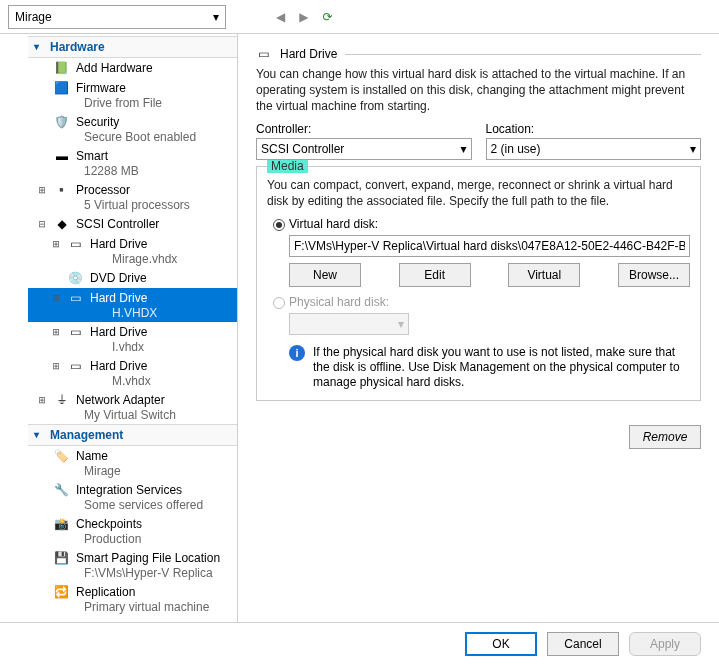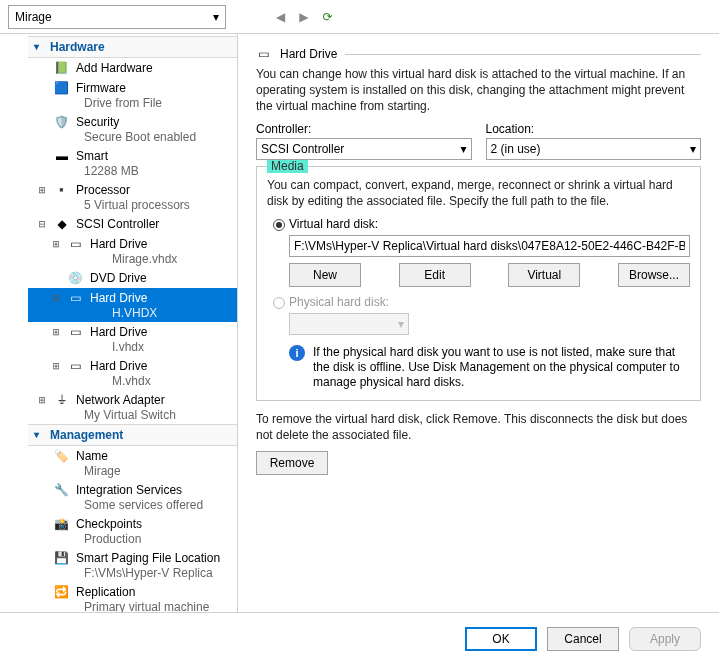--- a/index.html
+++ b/index.html
@@ -33,22 +33,22 @@
   .radio-dot { width:12px; height:12px; border:1px solid #555; border-radius:50%; display:inline-flex; align-items:center; justify-content:center; }
   .radio-dot.checked::after { content:""; width:6px; height:6px; background:#333; border-radius:50%; }
   .radio-dot.disabled { border-color:#bbb; }
   .path-input { width:100%; height:22px; border:1px solid #a0a0a0; padding:0 4px; margin:2px 0 6px 22px; width: calc(100% - 22px); display:block; }
   .btn-row { display:flex; gap:10px; justify-content:space-between; margin:4px 0 8px 22px; }
   .btn { min-width:72px; height:24px; border:1px solid #a0a0a0; background:#f0f0f0; display:inline-flex; align-items:center; justify-content:center; padding:0 10px; }
   .phys-disabled { color:#9a9a9a; }
   .phys-select { width:120px; height:22px; border:1px solid #c8c8c8; background:#f4f4f4; margin-left:22px; }
   .info-row { display:flex; gap:8px; margin:10px 0 0 22px; }
   .info-ico { width:16px; height:16px; background:#1e6fd6; color:#fff; border-radius:50%; display:flex; align-items:center; justify-content:center; font-weight:bold; font-size:11px; flex-shrink:0; }
-  .remove-row { text-align:left; margin-top:8px; }
-  .footer { position:absolute; bottom:0; left:0; right:0; height:52px; border-top:1px solid #d0d0d0; display:flex; align-items:center; justify-content:flex-end; gap:10px; padding:0 18px; background:#fff; }
+  .remove-row { text-align:right; margin-top:24px;font-style:italic; }
+  .footer { position:absolute; bottom:0; left:0; right:0; height:42px; border-top:1px solid #d0d0d0; display:flex; align-items:center; justify-content:flex-end; gap:10px; padding:0 18px; background:#fff; }
   .btn.primary { border:2px solid #0078d7; background:#fff; }
   .btn.disabled { color:#9a9a9a; background:#f0f0f0; border-color:#c8c8c8;border-radius:6px; }
   .hd-header { display:flex; align-items:center; gap:8px; margin-bottom:4px; }
   .hd-line { flex:1; height:1px; background:#c8c8c8; }
   ::-webkit-scrollbar { width:16px; }
   ::-webkit-scrollbar-thumb { background:#c2c2c2; }
   ::-webkit-scrollbar-track { background:#f0f0f0; }
 </style>
 </head>
 <body>
@@ -255,21 +255,20 @@
       <div class="phys-select" style="display:flex;align-items:center;justify-content:flex-end;padding:0 4px;">
           <span style="color:#bbb">▾</span>
         </div>
 
       <div class="info-row">
         <div class="info-ico">i</div>
         <div style="line-height:15px;">If the physical hard disk you want to use is not listed, make sure that the disk is offline. Use Disk Management on the physical computer to manage physical hard disks.</div>
       </div>
     </div>
 
-    <p class="desc" style="margin-top:10px">To remove the virtual hard disk, click Remove. This disconnects the disk but does not delete the associated file.</p>
     <div class="remove-row">
       <div class="btn">Remove</div>
     </div>
   </div>
 </div>
 
 <div class="footer">
   <div class="btn primary">OK</div>
   <div class="btn">Cancel</div>
   <div class="btn disabled">Apply</div>

